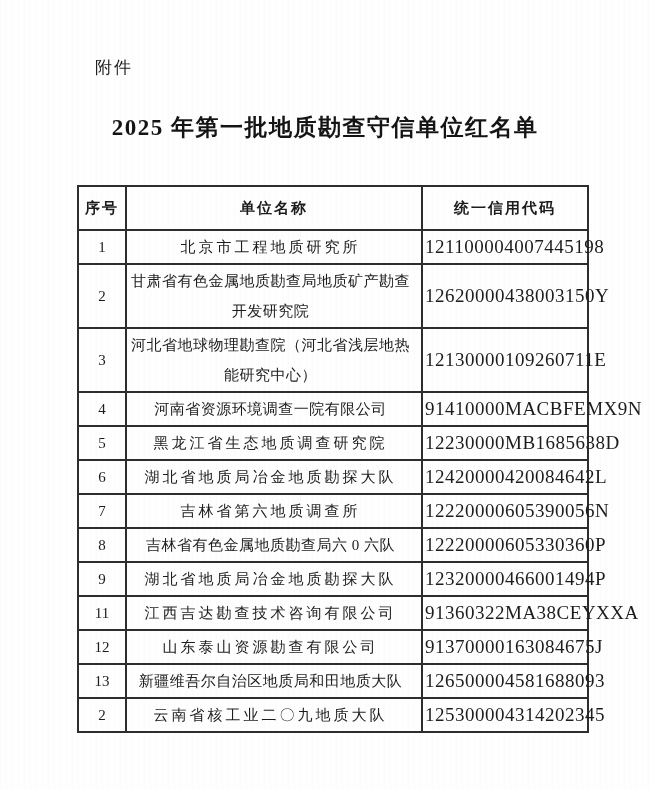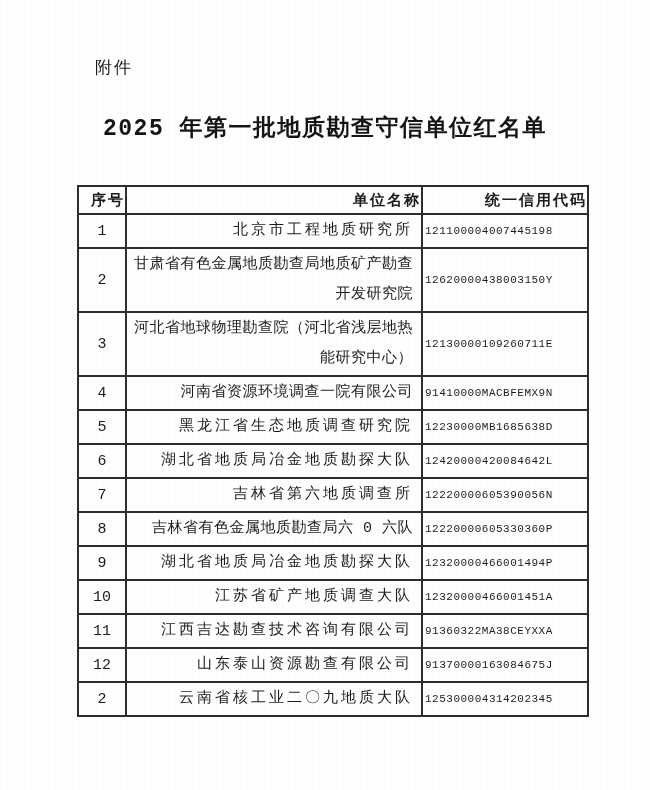--- a/index.html
+++ b/index.html
@@ -12,21 +12,20 @@
   }
   .page {
     position: relative;
     width: 650px; height: 790px;
     background:
       repeating-linear-gradient(90deg,
         rgba(0,0,0,0.012) 0px, rgba(0,0,0,0.012) 1px,
         transparent 1px, transparent 6px),
       #fefefe;
     overflow: hidden;
-    font-family: Liberation Mono, monospace;
   }
   .attachment {
     position: absolute;
     left: 95px; top: 56px;
     font-size: 17px;
     letter-spacing: 2px;
     color: #1c1c1c;
   }
   .title {
     position: absolute;
@@ -48,44 +47,44 @@
   }
   table.red-list col.c-no   { width: 48px; }
   table.red-list col.c-name { width: 296px; }
   table.red-list col.c-code { width: 166px; }
   table.red-list th, table.red-list td {
     border: 2px solid #2d2d2d;
     vertical-align: middle;
     color: #1c1c1c;
   }
   table.red-list th {
-    height: 28px;
+    height: 44px;
     font-size: 15px;
     font-weight: 700;
-    text-align: right;
+    text-align: center;
     letter-spacing: 2px;
     padding: 0 0;
   }
   td.cell-no {
     text-align: center;
     font-size: 15px;
     padding: 1px 0;
   }
   td.cell-name {
     font-size: 15px;
     letter-spacing: 3px;
     line-height: 30px;
     padding: 1px 8px 1px 1px;
-    text-align: right;
+    text-align: center;
   }
   td.cell-name.tight {
     letter-spacing: 0.5px;
   }
   td.cell-code {
-    font-size: 11px;
+    font-size: 19px;
     letter-spacing: 0.5px;
     padding: 1px 2px;
     white-space: nowrap;
   }
 </style>
 </head>
 <body>
 
 <div class="page">
 
@@ -154,38 +153,38 @@
     <td class="cell-name tight">吉林省有色金属地质勘查局六 0 六队</td>
     <td class="cell-code">12220000605330360P</td>
   </tr>
 
   <tr>
     <td class="cell-no">9</td>
     <td class="cell-name">湖北省地质局冶金地质勘探大队</td>
     <td class="cell-code">12320000466001494P</td>
   </tr>
 
-  <tr>
-    <td class="cell-no">10</td>
-    <td class="cell-name">江苏省矿产地质调查大队</td>
-    <td class="cell-code">12320000466001451A</td>
-  </tr>
 
   <tr>
     <td class="cell-no">11</td>
     <td class="cell-name">江西吉达勘查技术咨询有限公司</td>
     <td class="cell-code">91360322MA38CEYXXA</td>
   </tr>
 
   <tr>
     <td class="cell-no">12</td>
     <td class="cell-name">山东泰山资源勘查有限公司</td>
     <td class="cell-code">91370000163084675J</td>
   </tr>
 
+  <tr>
+    <td class="cell-no">13</td>
+    <td class="cell-name tight">新疆维吾尔自治区地质局和田地质大队</td>
+    <td class="cell-code">126500004581688093</td>
+  </tr>
 
   <tr>
     <td class="cell-no">2</td>
     <td class="cell-name">云南省核工业二〇九地质大队</td>
     <td class="cell-code">125300004314202345</td>
   </tr>
 </tbody>
   </table>
 
 </div>

